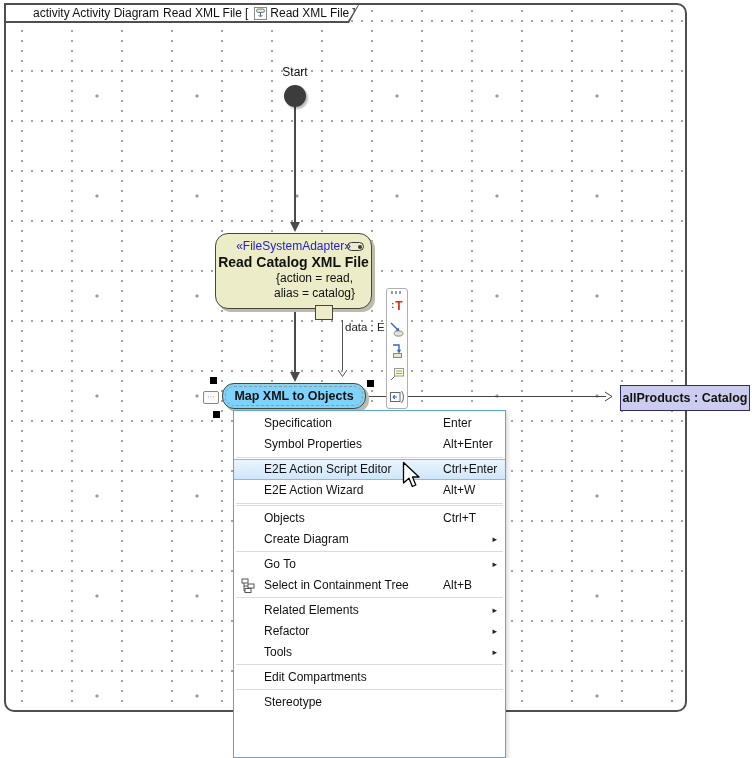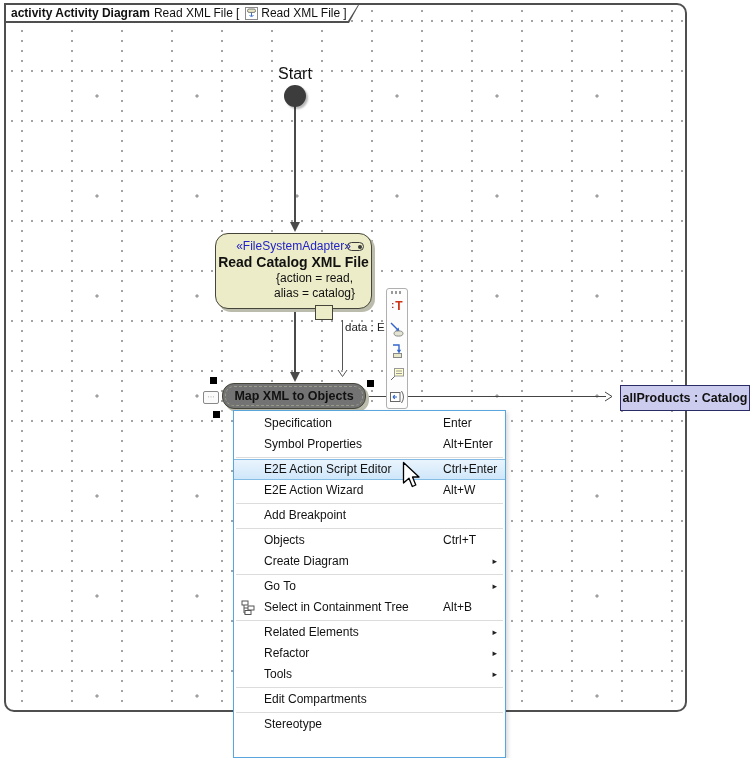--- a/index.html
+++ b/index.html
@@ -28,26 +28,26 @@
     background:#4f4f4f;
     clip-path:polygon(0 0,100% 0,calc(100% - 11px) 100%,0 100%);
   }
   .tab-inner{
     position:absolute;left:2px;top:2px;width:352px;height:16px;
     background:#ffffff;
     clip-path:polygon(0 0,100% 0,calc(100% - 10px) 100%,0 100%);
     display:flex;align-items:center;padding-left:5px;box-sizing:border-box;
     font-size:12px;color:#111;white-space:nowrap;
   }
-  .tab-bold{font-weight:bold;margin-right:4px;}
+  .tab-bold{font-weight:normal;margin-right:4px;margin-left:22px;}
   .tab-plain{margin-right:3px;}
   .hdr-icon{width:13px;height:13px;margin:0 3px;flex:0 0 auto;}
   
   .abs{position:absolute;}
-  .start-label{left:270px;top:65px;width:50px;text-align:center;font-size:16px;color:#111;z-index:2;}
+  .start-label{left:270px;top:65px;width:50px;text-align:center;font-size:12px;color:#111;z-index:2;}
   .start-node{left:284px;top:85px;width:22px;height:22px;border-radius:50%;
     background:#3c3c3c;box-shadow:2px 2px 2px rgba(0,0,0,.28);z-index:2;}
   .edge-v{background:#4a4a4a;width:2px;z-index:1;}
   .arrow-down{width:0;height:0;border-left:5px solid transparent;border-right:5px solid transparent;
     border-top:10px solid #4a4a4a;z-index:1;}
   .thin-v{background:#555;width:1px;z-index:1;}
   .hline{background:#444;height:1px;z-index:1;}
   .adapter-node{
     left:215px;top:233px;width:157px;height:76px;box-sizing:border-box;
     background:#ececc8;border:1.5px solid #45453a;border-radius:13px;
@@ -58,21 +58,21 @@
   .adapter-name{font-size:14px;font-weight:bold;color:#111;line-height:17px;}
   .constraint{font-size:12px;color:#111;line-height:15px;margin-left:42px;}
   .adapter-badge{position:absolute;right:7px;top:8px;width:17px;height:9px;border:1.5px solid #3a3a3a;
     border-radius:6px;display:flex;align-items:center;justify-content:flex-end;box-sizing:border-box;padding-right:1px;}
   .adapter-badge i{display:block;width:4px;height:4px;border-radius:50%;background:#3a3a3a;}
   .pin{left:315px;top:305px;width:18px;height:15px;background:#ececc8;border:1px solid #45453a;
     box-sizing:border-box;z-index:2;}
   .flow-label{left:345px;top:321px;font-size:11.5px;color:#222;z-index:2;white-space:nowrap;}
   .map-node{
     left:222px;top:383px;width:144px;height:26px;box-sizing:border-box;
-    background:#737373;border:1.5px solid #45453a;border-radius:12px;
+    background:#7dd3fc;border:1.5px solid #45453a;border-radius:12px;
     box-shadow:3px 3px 0 #bcbcac;z-index:2;
     display:flex;align-items:center;justify-content:center;
     font-size:12.5px;font-weight:bold;color:#111;
     outline:1px dashed #9a9a88;outline-offset:-4px;
   }
   .handle{width:7px;height:7px;background:#000;z-index:3;}
   .edit-chip{left:203px;top:391px;width:14px;height:11px;background:#fafafa;border:1px solid #888;
     border-radius:2px;z-index:3;font-size:7px;line-height:9px;text-align:center;color:#777;}
   .out-label{
     left:620px;top:385px;width:130px;height:26px;box-sizing:border-box;
@@ -208,21 +208,20 @@
   </div>
 </div>
 
 <div class="abs context-menu" id="context-menu">
     <div class="menu-item"><span class="mi-label">Specification</span><span class="mi-shortcut">Enter</span></div>
     <div class="menu-item"><span class="mi-label">Symbol Properties</span><span class="mi-shortcut">Alt+Enter</span></div>
     <div class="menu-sep"></div>
     <div class="menu-item hl"><span class="mi-label">E2E Action Script Editor</span><span class="mi-shortcut">Ctrl+Enter</span></div>
     <div class="menu-item"><span class="mi-label">E2E Action Wizard</span><span class="mi-shortcut">Alt+W</span></div>
     <div class="menu-sep"></div>
-    <div class="menu-item"><span class="mi-label">Add Breakpoint</span></div>
     <div class="menu-sep"></div>
     <div class="menu-item"><span class="mi-label">Objects</span><span class="mi-shortcut">Ctrl+T</span></div>
     <div class="menu-item"><span class="mi-label">Create Diagram</span><span class="mi-arrow">▸</span></div>
     <div class="menu-sep"></div>
     <div class="menu-item"><span class="mi-label">Go To</span><span class="mi-arrow">▸</span></div>
     <div class="menu-item"><svg class="mi-icon" width="15" height="15" viewBox="0 0 15 15">
         <rect x="1" y="1" width="6" height="4" fill="#fff" stroke="#555"></rect>
         <rect x="7" y="6" width="6" height="4" fill="#fff" stroke="#555"></rect>
         <rect x="4" y="10.5" width="6" height="4" fill="#fff" stroke="#555"></rect>
         <path d="M3,5 V13 H4 M3,8 H7" stroke="#555" fill="none"></path>

